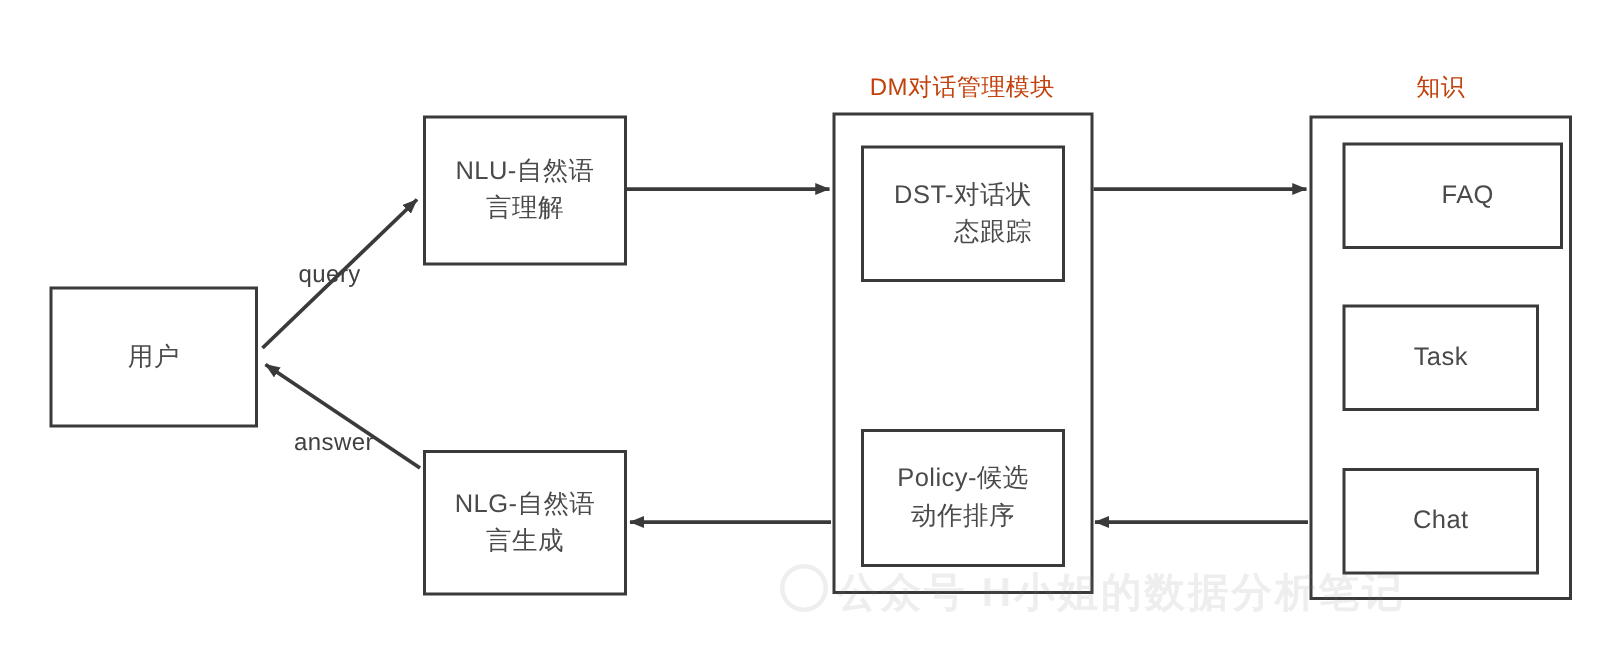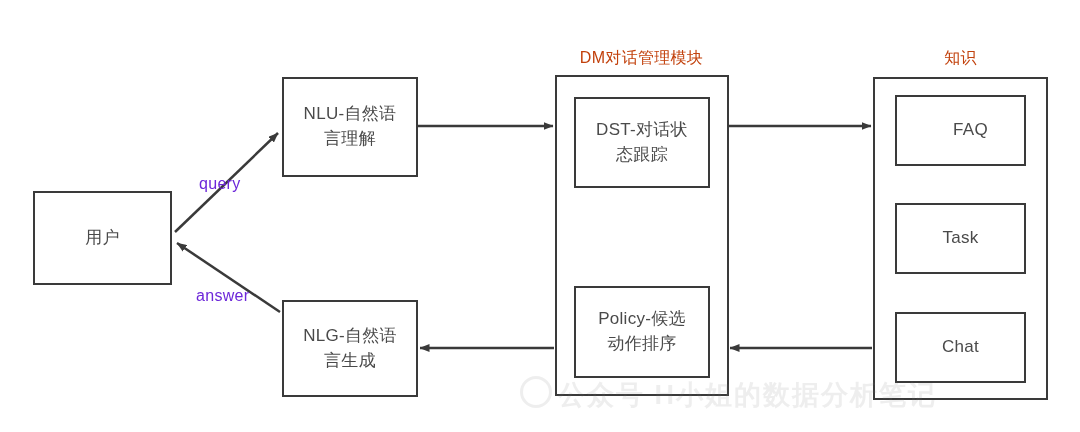--- a/index.html
+++ b/index.html
@@ -40,21 +40,21 @@
   .group-title {
     position: absolute;
     color: #c2410c;
     font-size: 16px;
     text-align: center;
     white-space: nowrap;
     letter-spacing: 0.3px;
   }
   .edge-label {
     position: absolute;
-    color: #6d28d9;
+    color: #404040;
     font-size: 16px;
     white-space: nowrap;
     letter-spacing: 0.3px;
     background: transparent;
   }
   svg.wires {
     position: absolute;
     left: 0;
     top: 0;
     width: 1080px;
@@ -134,38 +134,38 @@
   <div class="node" style="left:282px; top:300px; width:136px; height:97px;">
     <span>
       <span>NLG-自然语</span><br>
       <span>言生成</span>
     </span>
   </div>
 
   <div class="group-title" style="left:555px; top:48px; width:173px;">DM对话管理模块</div>
   <div class="group-box" style="left:555px; top:75px; width:174px; height:321px;"></div>
 
-  <div class="node" style="left:574px; top:97px; width:136px; height:91px;">
+  <div class="node" style="left:574px; top:97px; width:136px; height:91px;text-align:right;">
     <span>
       <span>DST-对话状</span><br>
       <span>态跟踪</span>
     </span>
   </div>
 
   <div class="node" style="left:574px; top:286px; width:136px; height:92px;">
     <span>
       <span>Policy-候选</span><br>
       <span>动作排序</span>
     </span>
   </div>
 
   <div class="group-title" style="left:873px; top:48px; width:175px;">知识</div>
   <div class="group-box" style="left:873px; top:77px; width:175px; height:323px;"></div>
 
-  <div class="node" style="left:895px; top:95px; width:131px; height:71px;padding-left:20px;">
+  <div class="node" style="left:895px; top:95px; width:147px; height:71px;padding-left:20px;">
     <span>FAQ</span>
   </div>
 
   <div class="node" style="left:895px; top:203px; width:131px; height:71px;">
     <span>Task</span>
   </div>
 
   <div class="node" style="left:895px; top:312px; width:131px; height:71px;">
     <span>Chat</span>
   </div>

